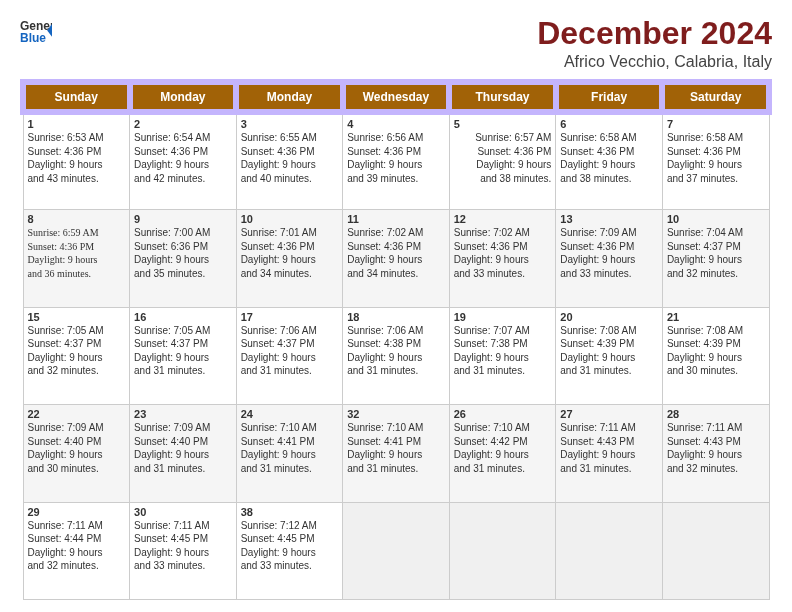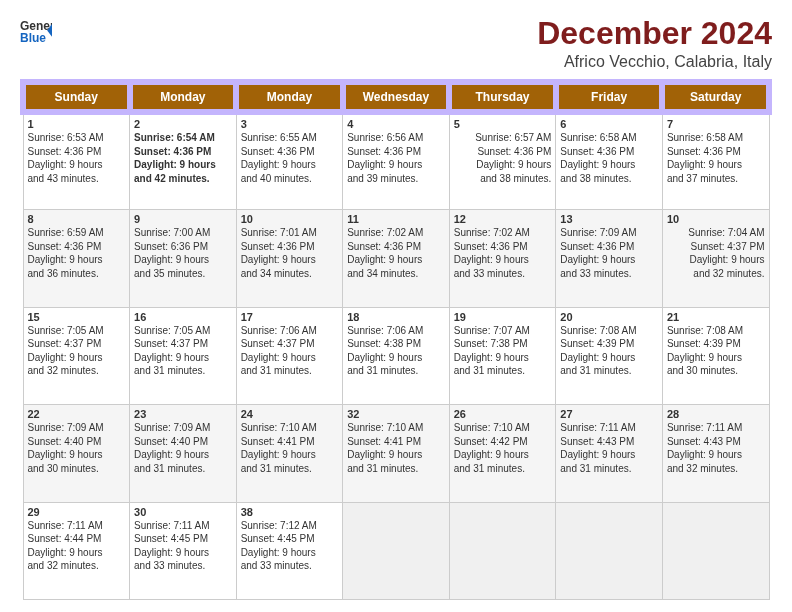--- a/index.html
+++ b/index.html
@@ -122,21 +122,21 @@
     <tr>
           <td>
             <span class="day-num">1</span>
             <div class="day-info" style="white-space: pre-line;">Sunrise: 6:53 AM
 Sunset: 4:36 PM
 Daylight: 9 hours
 and 43 minutes.</div>
           </td>
           <td>
             <span class="day-num">2</span>
-            <div class="day-info" style="white-space: pre-line; font-weight: bold;">Sunrise: 6:54 AM
+            <div class="day-info" style="white-space: pre-line;">Sunrise: 6:54 AM
 Sunset: 4:36 PM
 Daylight: 9 hours
 and 42 minutes.</div>
           </td>
           <td>
             <span class="day-num">3</span>
             <div class="day-info" style="white-space: pre-line;">Sunrise: 6:55 AM
 Sunset: 4:36 PM
 Daylight: 9 hours
 and 40 minutes.</div>
@@ -166,21 +166,21 @@
             <span class="day-num">7</span>
             <div class="day-info" style="white-space: pre-line;">Sunrise: 6:58 AM
 Sunset: 4:36 PM
 Daylight: 9 hours
 and 37 minutes.</div>
           </td>
         </tr>
         <tr>
           <td>
             <span class="day-num">8</span>
-            <div class="day-info" style="white-space: pre-line;">Sunrise: 6:59 AM
+            <div class="day-info" style="white-space: pre-line; font-family: Liberation Serif, serif;">Sunrise: 6:59 AM
 Sunset: 4:36 PM
 Daylight: 9 hours
 and 36 minutes.</div>
           </td>
           <td>
             <span class="day-num">9</span>
             <div class="day-info" style="white-space: pre-line;">Sunrise: 7:00 AM
 Sunset: 6:36 PM
 Daylight: 9 hours
 and 35 minutes.</div>
@@ -208,21 +208,21 @@
           </td>
           <td>
             <span class="day-num">13</span>
             <div class="day-info" style="white-space: pre-line;">Sunrise: 7:09 AM
 Sunset: 4:36 PM
 Daylight: 9 hours
 and 33 minutes.</div>
           </td>
           <td>
             <span class="day-num">10</span>
-            <div class="day-info" style="white-space: pre-line; text-align: right;">Sunrise: 7:04 AM
+            <div class="day-info" style="white-space: pre-line;">Sunrise: 7:04 AM
 Sunset: 4:37 PM
 Daylight: 9 hours
 and 32 minutes.</div>
           </td>
         </tr>
         <tr>
           <td>
             <span class="day-num">15</span>
             <div class="day-info" style="white-space: pre-line;">Sunrise: 7:05 AM
 Sunset: 4:37 PM

